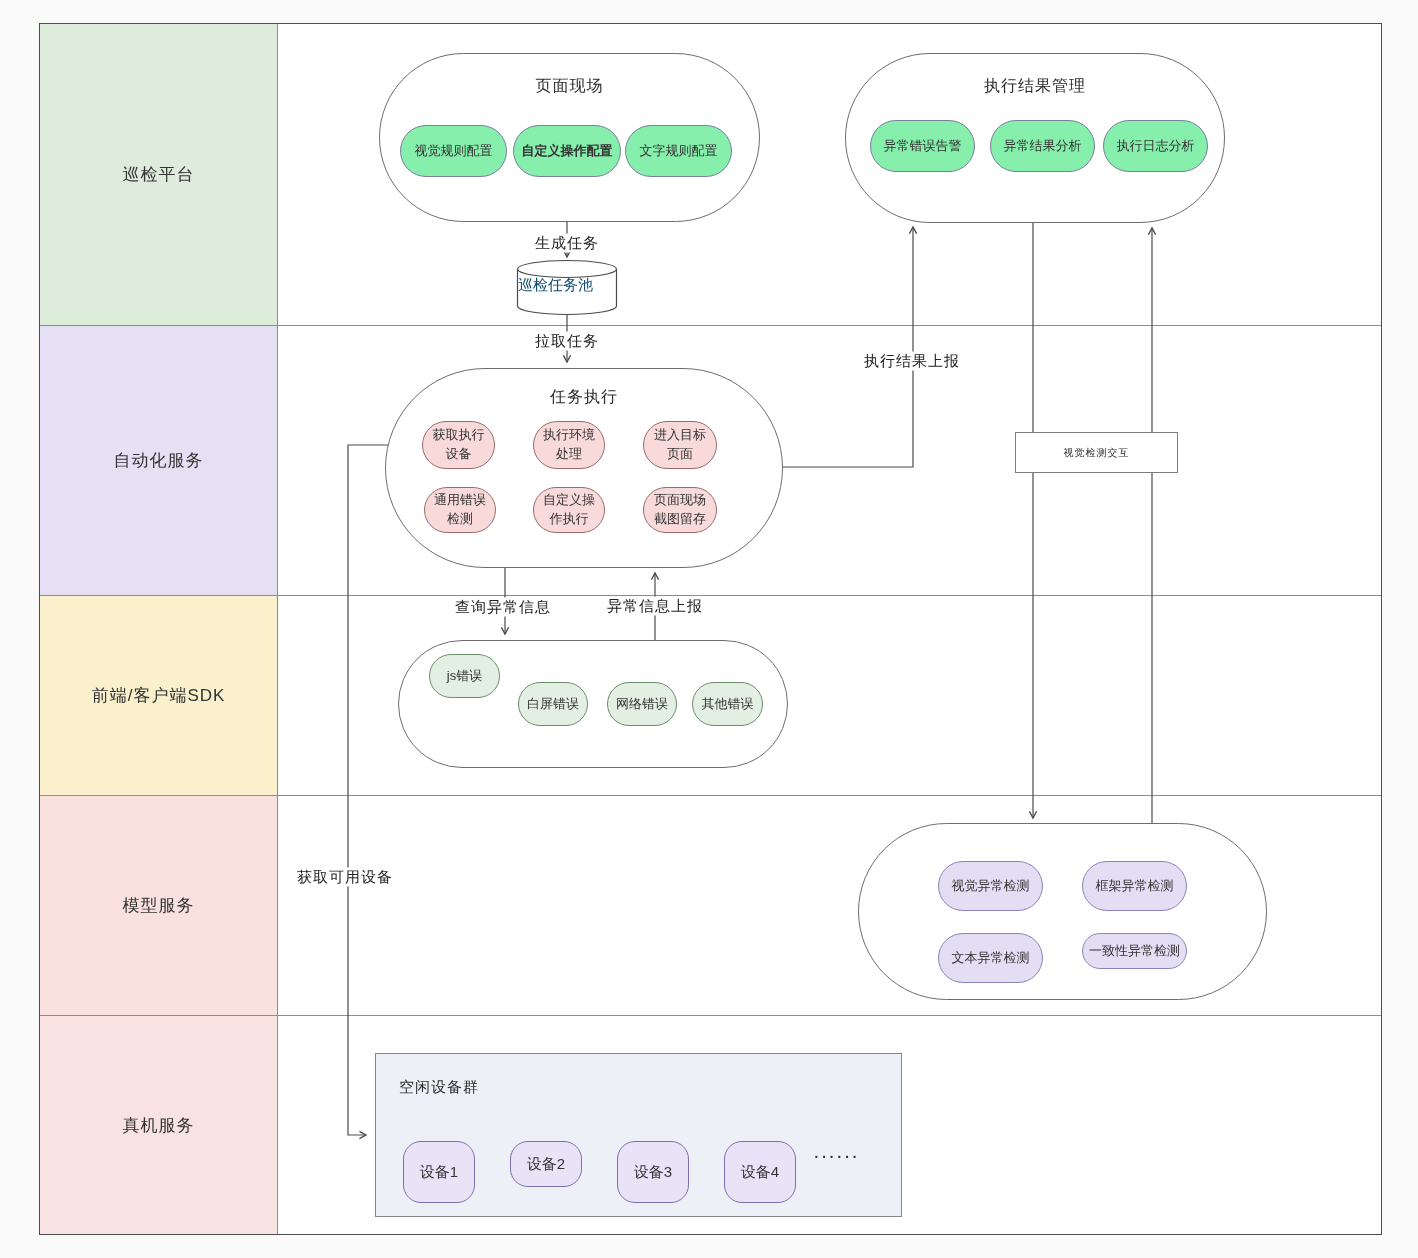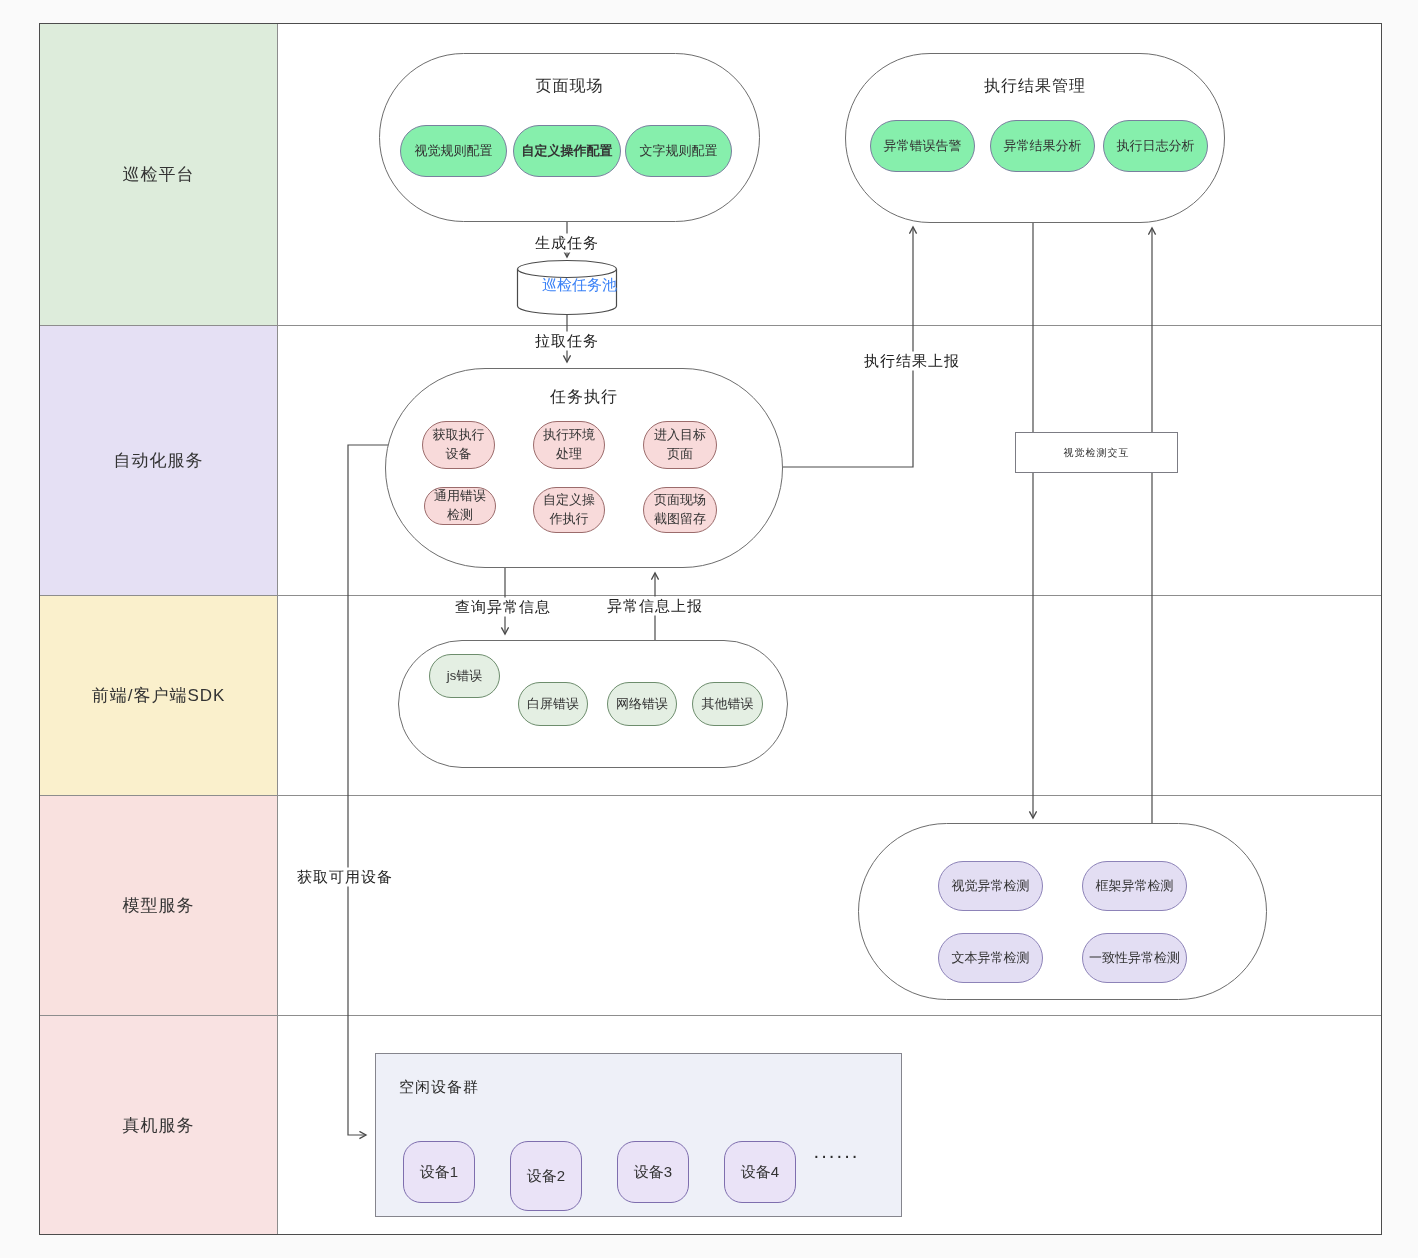--- a/index.html
+++ b/index.html
@@ -36,21 +36,21 @@
   #model-group{left:858px;top:823px;width:409px;height:177px;border-radius:89px;}
   
   .node{display:flex;align-items:center;justify-content:center;text-align:center;
         box-sizing:border-box;font-size:13px;color:#333;line-height:1.45;}
   .node-blue{background:#86efac;border:1px solid #78809e;border-radius:26px;}
   .node-pink{background:#f8dada;border:1px solid #9b6b6b;border-radius:24px;white-space:pre-line;}
   .node-green{background:#e4efe3;border:1px solid #6d8d6d;border-radius:22px;}
   .node-purple{background:#e3def3;border:1px solid #8d83b8;border-radius:25px;}
   .node-device{background:#eae3f7;border:1px solid #7e6eae;border-radius:18px;font-size:15px;}
   
-  #pool-label{left:518px;top:276px;width:99px;text-align:right;font-size:15px;color:#3b82f6;}
+  #pool-label{left:518px;top:276px;width:99px;text-align:left;font-size:15px;color:#0c4a6e;}
   
   #vis-box{left:1015px;top:432px;width:163px;height:41px;background:#fff;border:1px solid #7c7c84;
            box-sizing:border-box;display:flex;align-items:center;justify-content:center;font-size:10px;letter-spacing:1px;}
   #device-pool{left:375px;top:1053px;width:527px;height:164px;background:#eef0f8;border:1px solid #85858d;box-sizing:border-box;}
   #device-pool-title{left:399px;top:1078px;font-size:15px;color:#2b2b2b;letter-spacing:1px;}
   #device-more{left:808px;top:1144px;width:56px;text-align:center;font-size:20px;color:#2b2b2b;letter-spacing:1px;}
   
   .elabel{background:#fff;padding:0 5px;font-size:15px;color:#222;transform:translate(-50%,-50%);white-space:nowrap;letter-spacing:1px;}
 </style>
 </head>
@@ -113,45 +113,45 @@
 
 <div id="exec-group" class="abs stadium">
   <div class="gtitle" style="top:18px;">任务执行</div>
 </div>
 <div class="abs node node-pink" style="left:422px;top:421px;width:73px;height:48px;">获取执行
 设备</div>
 <div class="abs node node-pink" style="left:533px;top:421px;width:72px;height:48px;">执行环境
 处理</div>
 <div class="abs node node-pink" style="left:643px;top:421px;width:74px;height:48px;">进入目标
 页面</div>
-<div class="abs node node-pink" style="left:424px;top:487px;width:72px;height:38px;">通用错误
+<div class="abs node node-pink" style="left:424px;top:487px;width:72px;height:46px;">通用错误
 检测</div>
 <div class="abs node node-pink" style="left:533px;top:487px;width:72px;height:46px;">自定义操
 作执行</div>
 <div class="abs node node-pink" style="left:643px;top:487px;width:74px;height:46px;">页面现场
 截图留存</div>
 
 <div id="vis-box" class="abs">视觉检测交互</div>
 
 <div id="sdk-group" class="abs stadium"></div>
 <div class="abs node node-green" style="left:429px;top:654px;width:71px;height:44px;">js错误</div>
 <div class="abs node node-green" style="left:518px;top:682px;width:70px;height:44px;">白屏错误</div>
 <div class="abs node node-green" style="left:607px;top:682px;width:70px;height:44px;">网络错误</div>
 <div class="abs node node-green" style="left:692px;top:682px;width:71px;height:44px;">其他错误</div>
 
 <div id="model-group" class="abs stadium"></div>
 <div class="abs node node-purple" style="left:938px;top:861px;width:105px;height:50px;">视觉异常检测</div>
 <div class="abs node node-purple" style="left:1082px;top:861px;width:105px;height:50px;">框架异常检测</div>
 <div class="abs node node-purple" style="left:938px;top:933px;width:105px;height:50px;">文本异常检测</div>
-<div class="abs node node-purple" style="left:1082px;top:933px;width:105px;height:50px;">一致性异常检测</div>
+<div class="abs node node-purple" style="left:1082px;top:933px;width:105px;height:36px;">一致性异常检测</div>
 
 <div id="device-pool" class="abs"></div>
 <div id="device-pool-title" class="abs">空闲设备群</div>
 <div class="abs node node-device" style="left:403px;top:1141px;width:72px;height:62px;">设备1</div>
-<div class="abs node node-device" style="left:510px;top:1141px;width:72px;height:70px;">设备2</div>
+<div class="abs node node-device" style="left:510px;top:1141px;width:72px;height:46px;">设备2</div>
 <div class="abs node node-device" style="left:617px;top:1141px;width:72px;height:62px;">设备3</div>
 <div class="abs node node-device" style="left:724px;top:1141px;width:72px;height:62px;">设备4</div>
 <div id="device-more" class="abs">······</div>
 
 <div class="abs elabel" style="left:567px;top:243px;">生成任务</div>
 <div class="abs elabel" style="left:567px;top:341px;">拉取任务</div>
 <div class="abs elabel" style="left:912px;top:361px;">执行结果上报</div>
 <div class="abs elabel" style="left:503px;top:607px;">查询异常信息</div>
 <div class="abs elabel" style="left:655px;top:606px;">异常信息上报</div>
 <div class="abs elabel" style="left:345px;top:877px;">获取可用设备</div>

